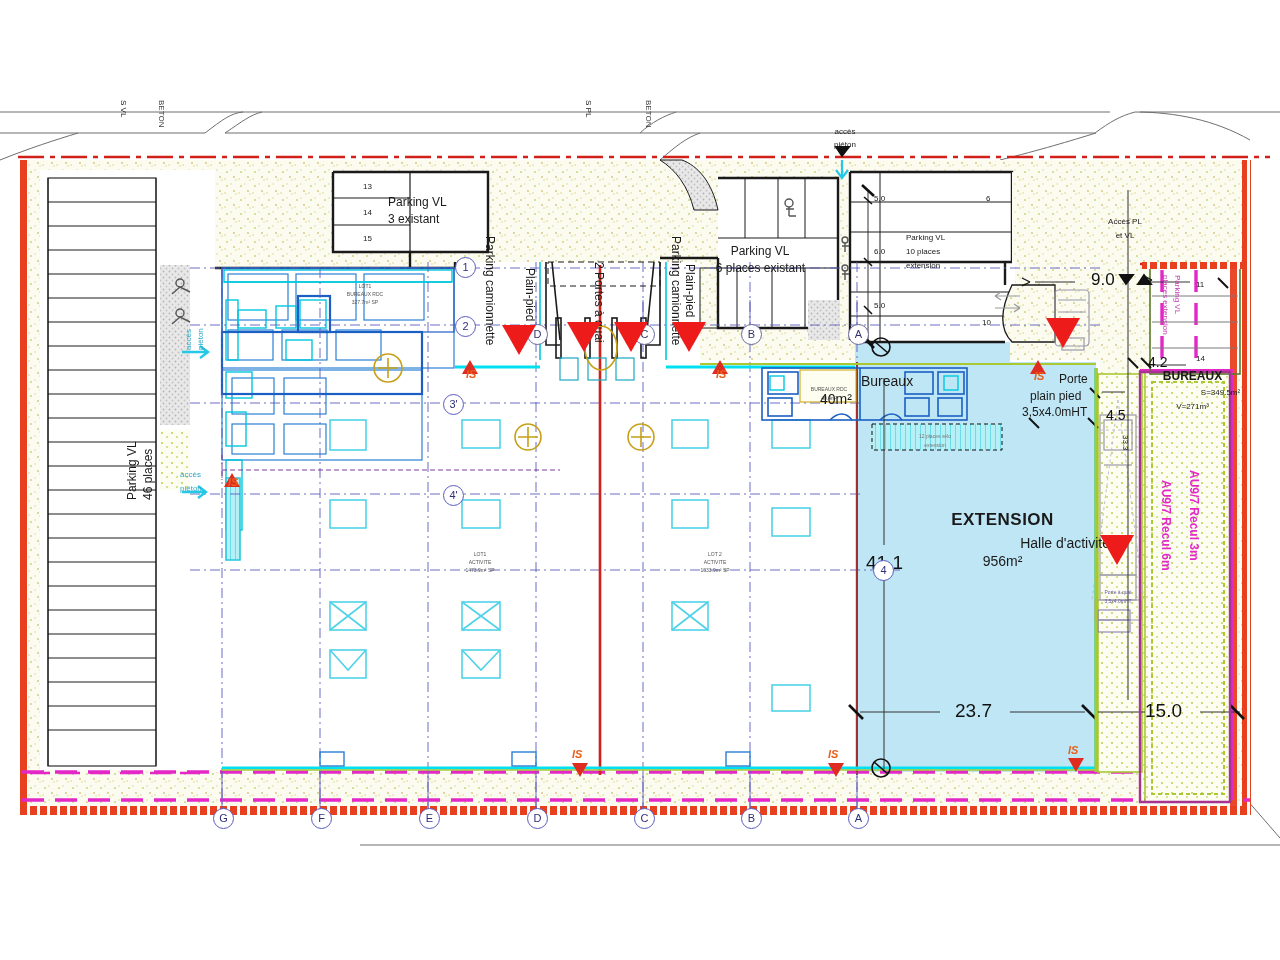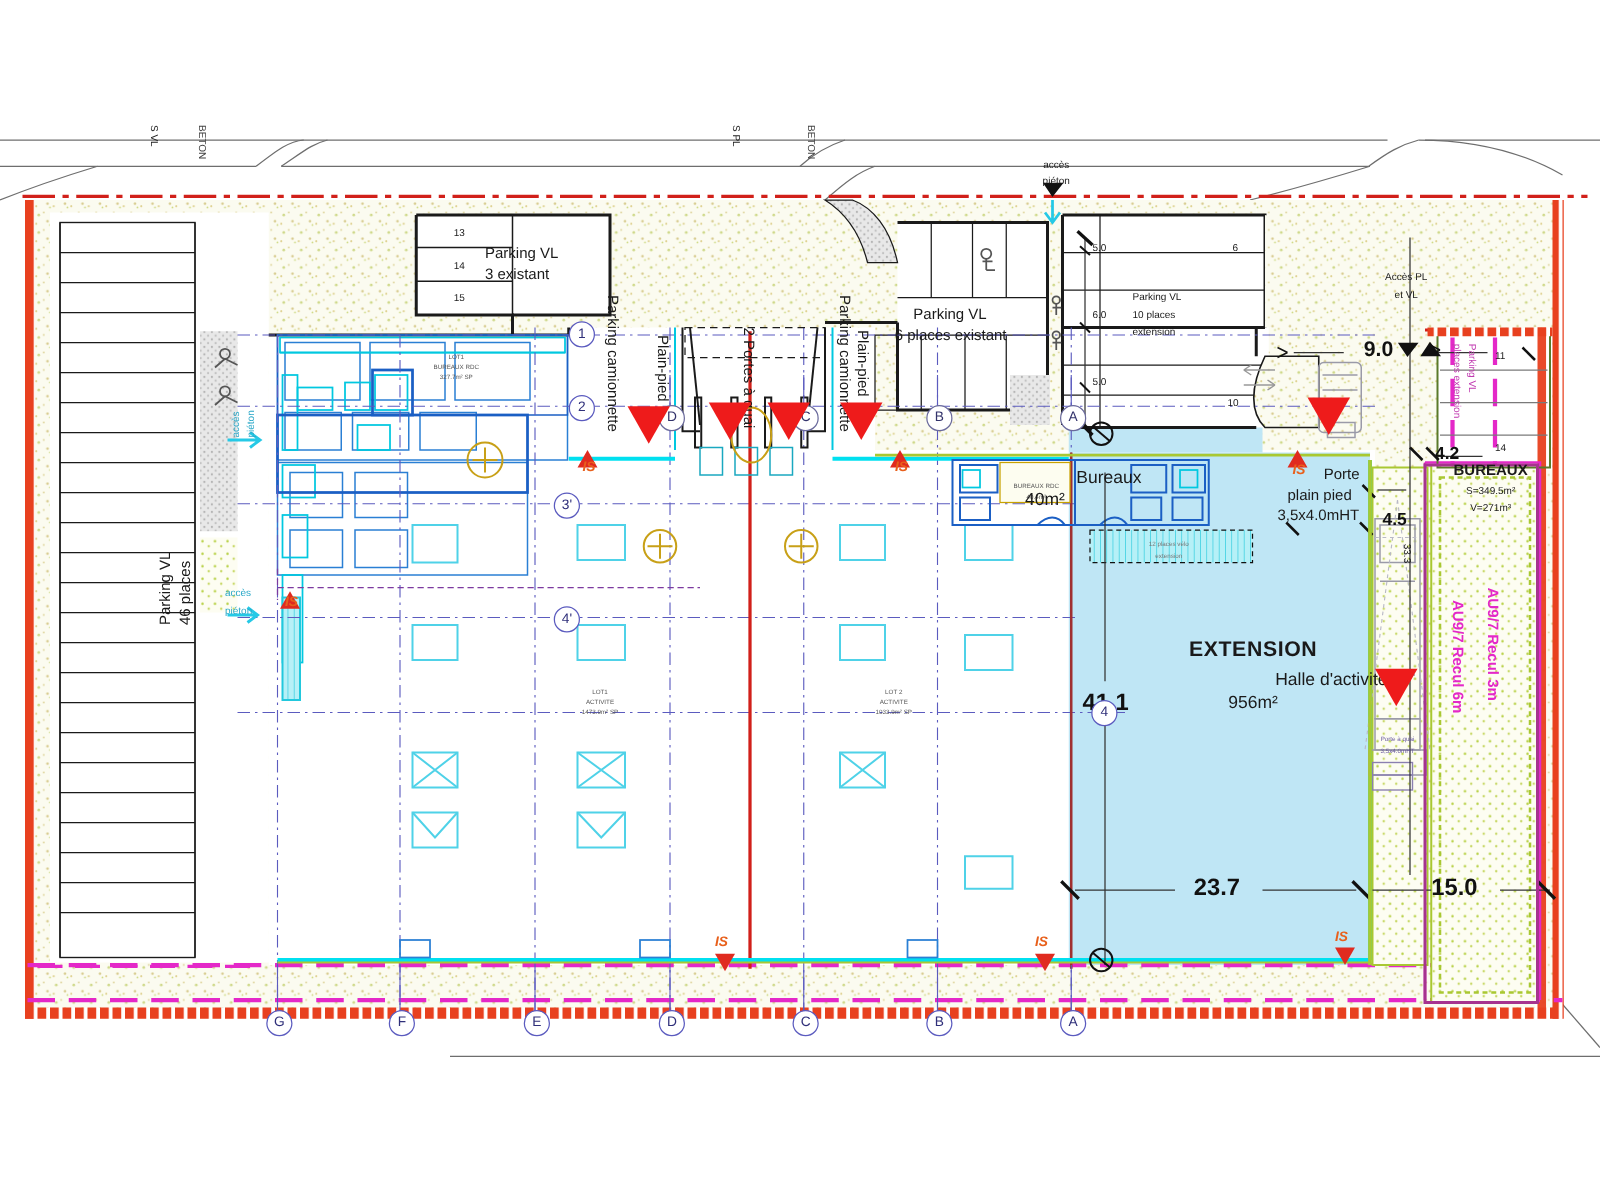--- a/index.html
+++ b/index.html
@@ -19,21 +19,21 @@
   .svgwrap{position:absolute;left:0;top:0;width:1280px;height:960px;}
   .tri{position:absolute;width:0;height:0;border-left:17px solid transparent;
        border-right:17px solid transparent;border-top:30px solid #ee1b1b;}
   .isup{position:absolute;width:0;height:0;border-left:8px solid transparent;
         border-right:8px solid transparent;border-bottom:14px solid #e02b20;}
   .islbl{position:absolute;font-size:11px;color:#e8601c;font-weight:bold;font-style:italic;}
   .gridcirc{position:absolute;width:19px;height:19px;border-radius:50%;
        border:1.1px solid #5b5bbf;background:#fff;color:#2f2f7a;font-size:11px;
        text-align:center;line-height:18px;}
   .gridcirc.g2{border-color:#6a6a9c;color:#33336b;}
-  .dimtxt{position:absolute;font-size:15px;color:#111;font-weight:bold;}
+  .dimtxt{position:absolute;font-size:15px;color:#111;}
 </style>
 </head>
 <body>
 
 <div id="plan">
 
   <svg class="svgwrap" viewBox="0 0 1280 960">
     <defs>
       <pattern id="speckle" width="14" height="14" patternUnits="userSpaceOnUse">
         <rect width="14" height="14" fill="#fbfbf0"></rect>
@@ -544,21 +544,21 @@
   <div class="txt lg ctr" style="left:895px;top:535px;width:215px;text-align:right;">Halle d'activité</div>
   <div class="txt lg ctr" style="left:895px;top:553px;width:215px;">956m²</div>
 
   <div class="txt md" style="left:1059px;top:373px;">Porte</div>
   <div class="txt md" style="left:1030px;top:390px;">plain pied</div>
   <div class="txt md" style="left:1022px;top:406px;">3,5x4.0mHT</div>
   <div class="txt tiny ctr" style="left:1090px;top:590px;width:56px;color:#6a5aa0;">Porte à quai</div>
   <div class="txt tiny ctr" style="left:1090px;top:599px;width:56px;color:#6a5aa0;">3,5x4.0mHT</div>
 
   <div class="txt md bold ctr" style="left:1145px;top:370px;width:95px;">BUREAUX</div>
-  <div class="txt sm ctr" style="left:1145px;top:388px;width:95px;">S=349.5m²</div>
+  <div class="txt sm ctr" style="left:1145px;top:388px;width:95px;padding-left:28px;">S=349.5m²</div>
   <div class="txt sm ctr" style="left:1145px;top:402px;width:95px;">V=271m³</div>
 
   <div class="txt md rot90 bold" style="left:1200px;top:470px;color:#e428c8;">AU9/7 Recul 3m</div>
   <div class="txt md rot90 bold" style="left:1172px;top:480px;color:#e428c8;">AU9/7 Recul 6m</div>
 
   <div class="txt sm rot90" style="left:1182px;top:275px;color:#c03ab0;">Parking VL</div>
   <div class="txt sm rot90" style="left:1170px;top:275px;color:#c03ab0;">places extension</div>
   <div class="txt sm" style="left:1196px;top:280px;">11</div>
   <div class="txt sm" style="left:1196px;top:354px;">14</div>
 

